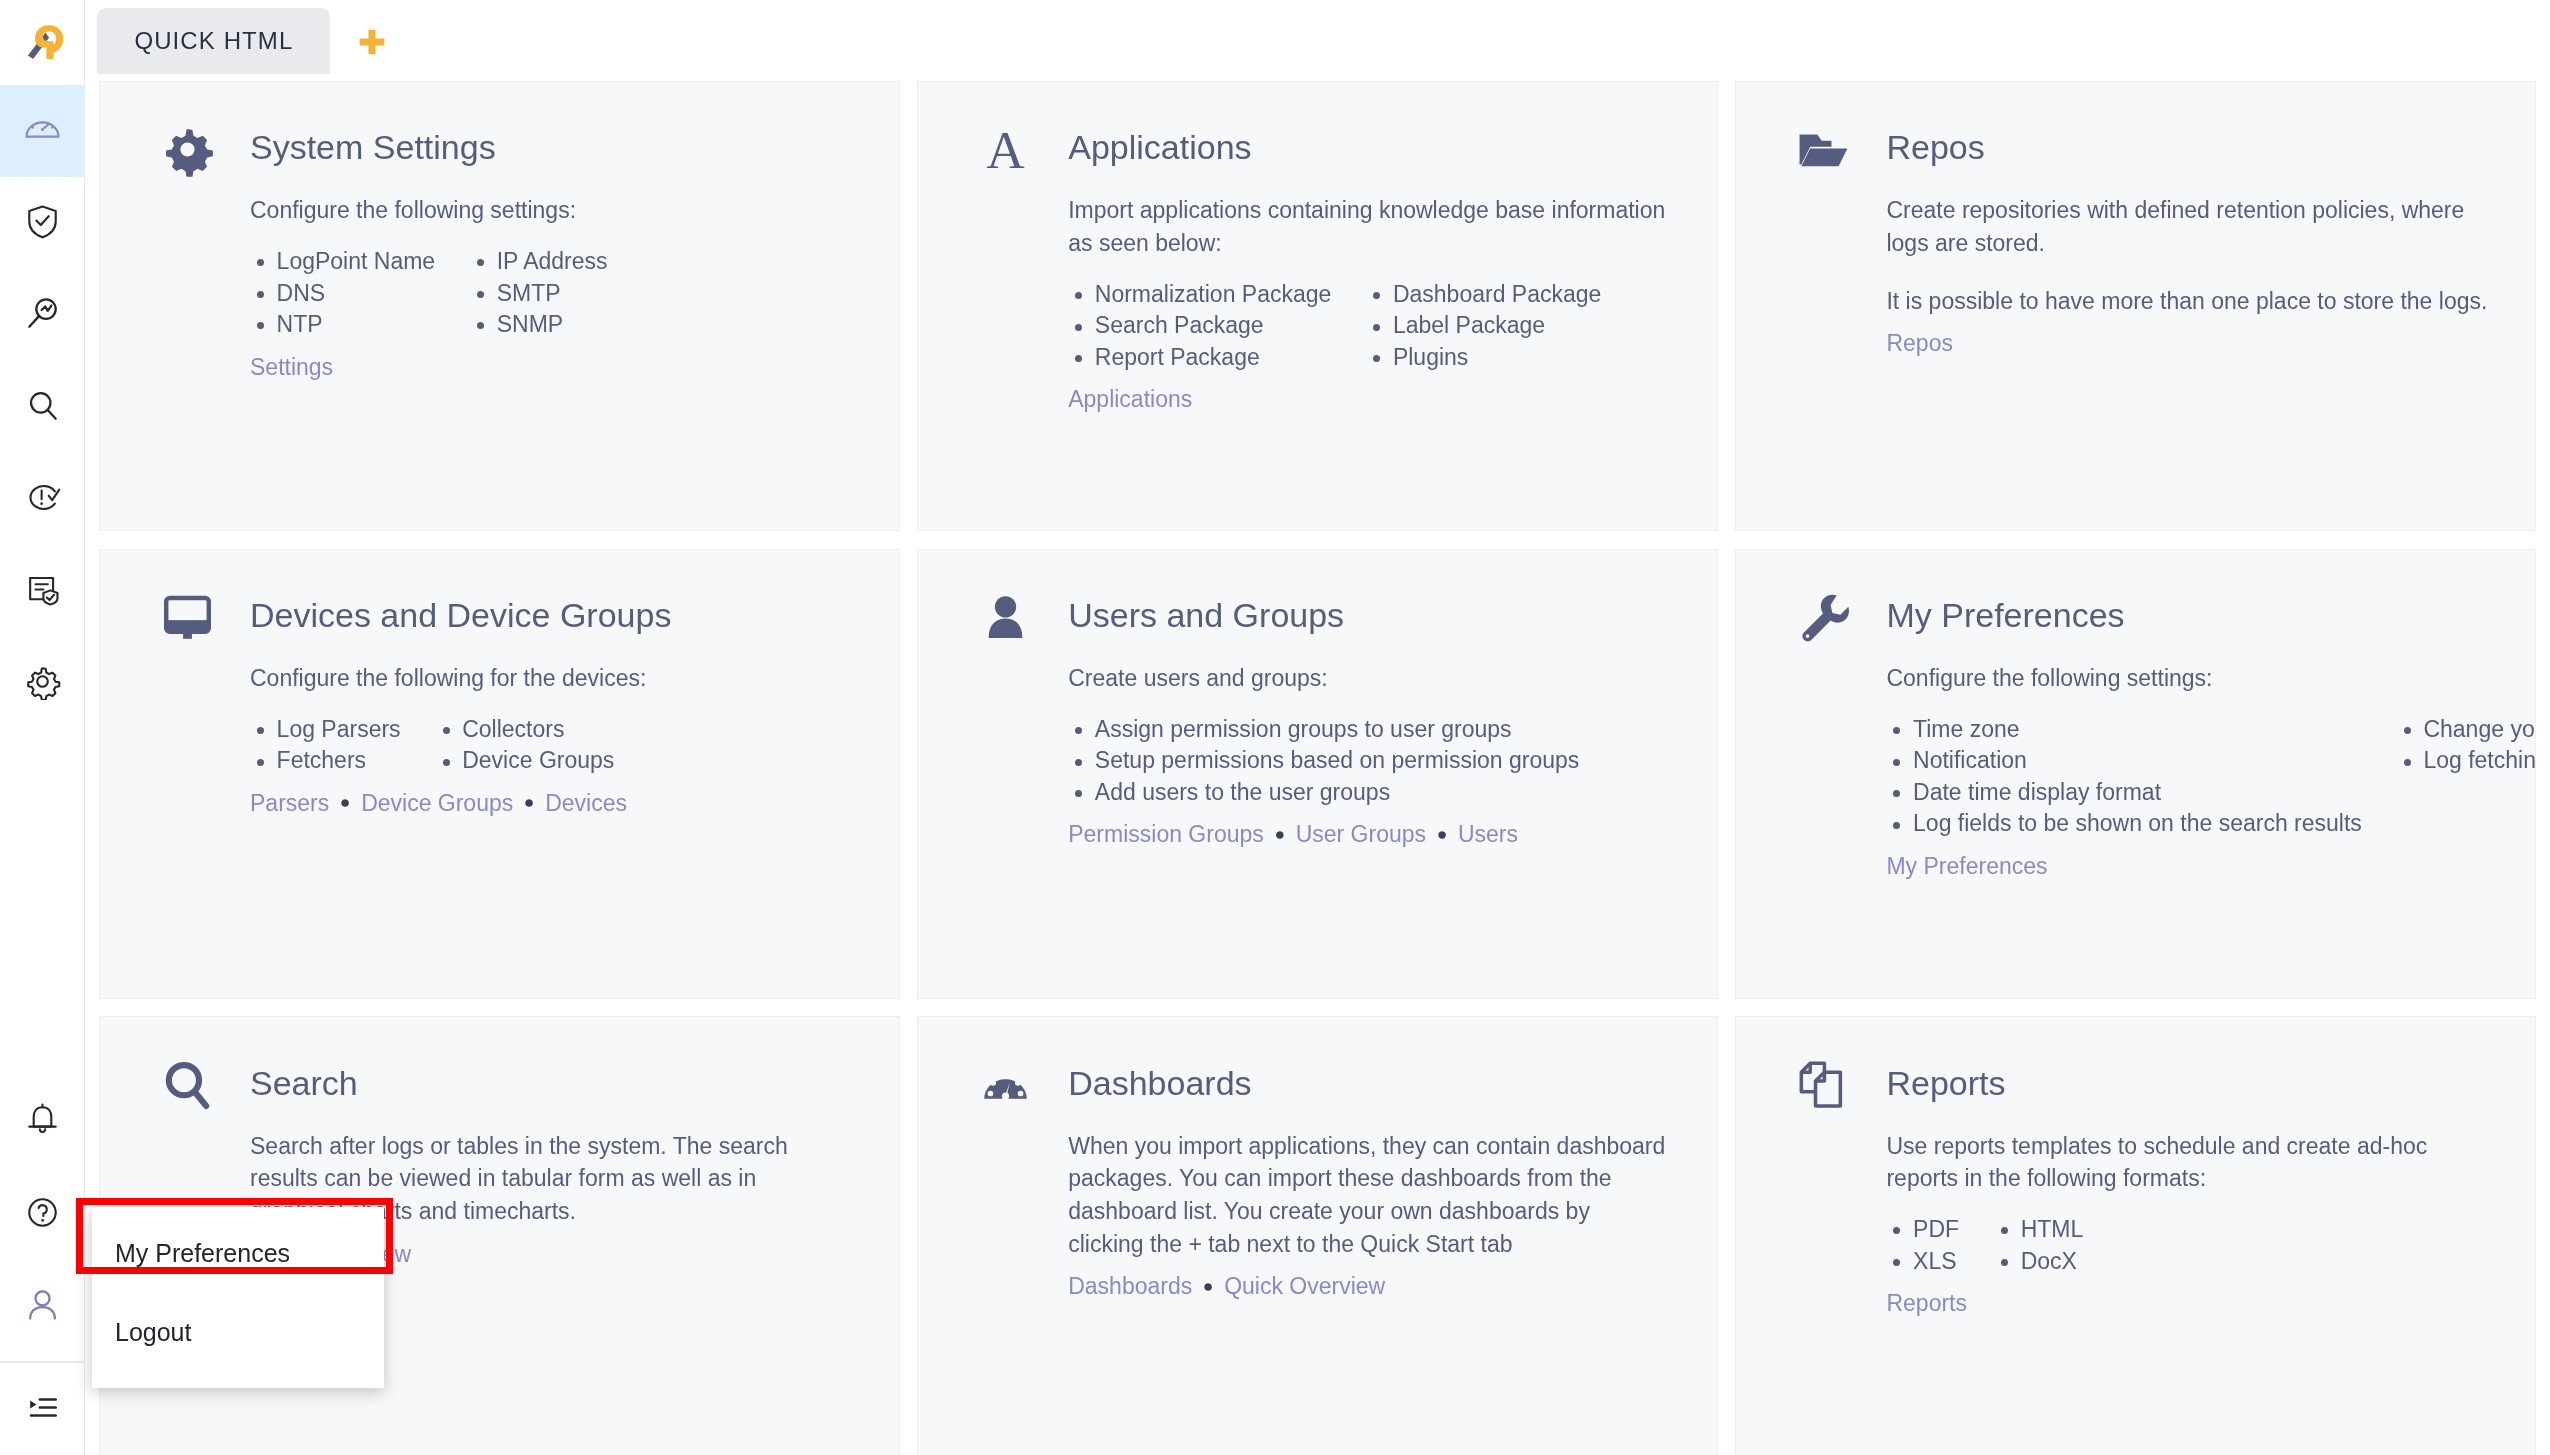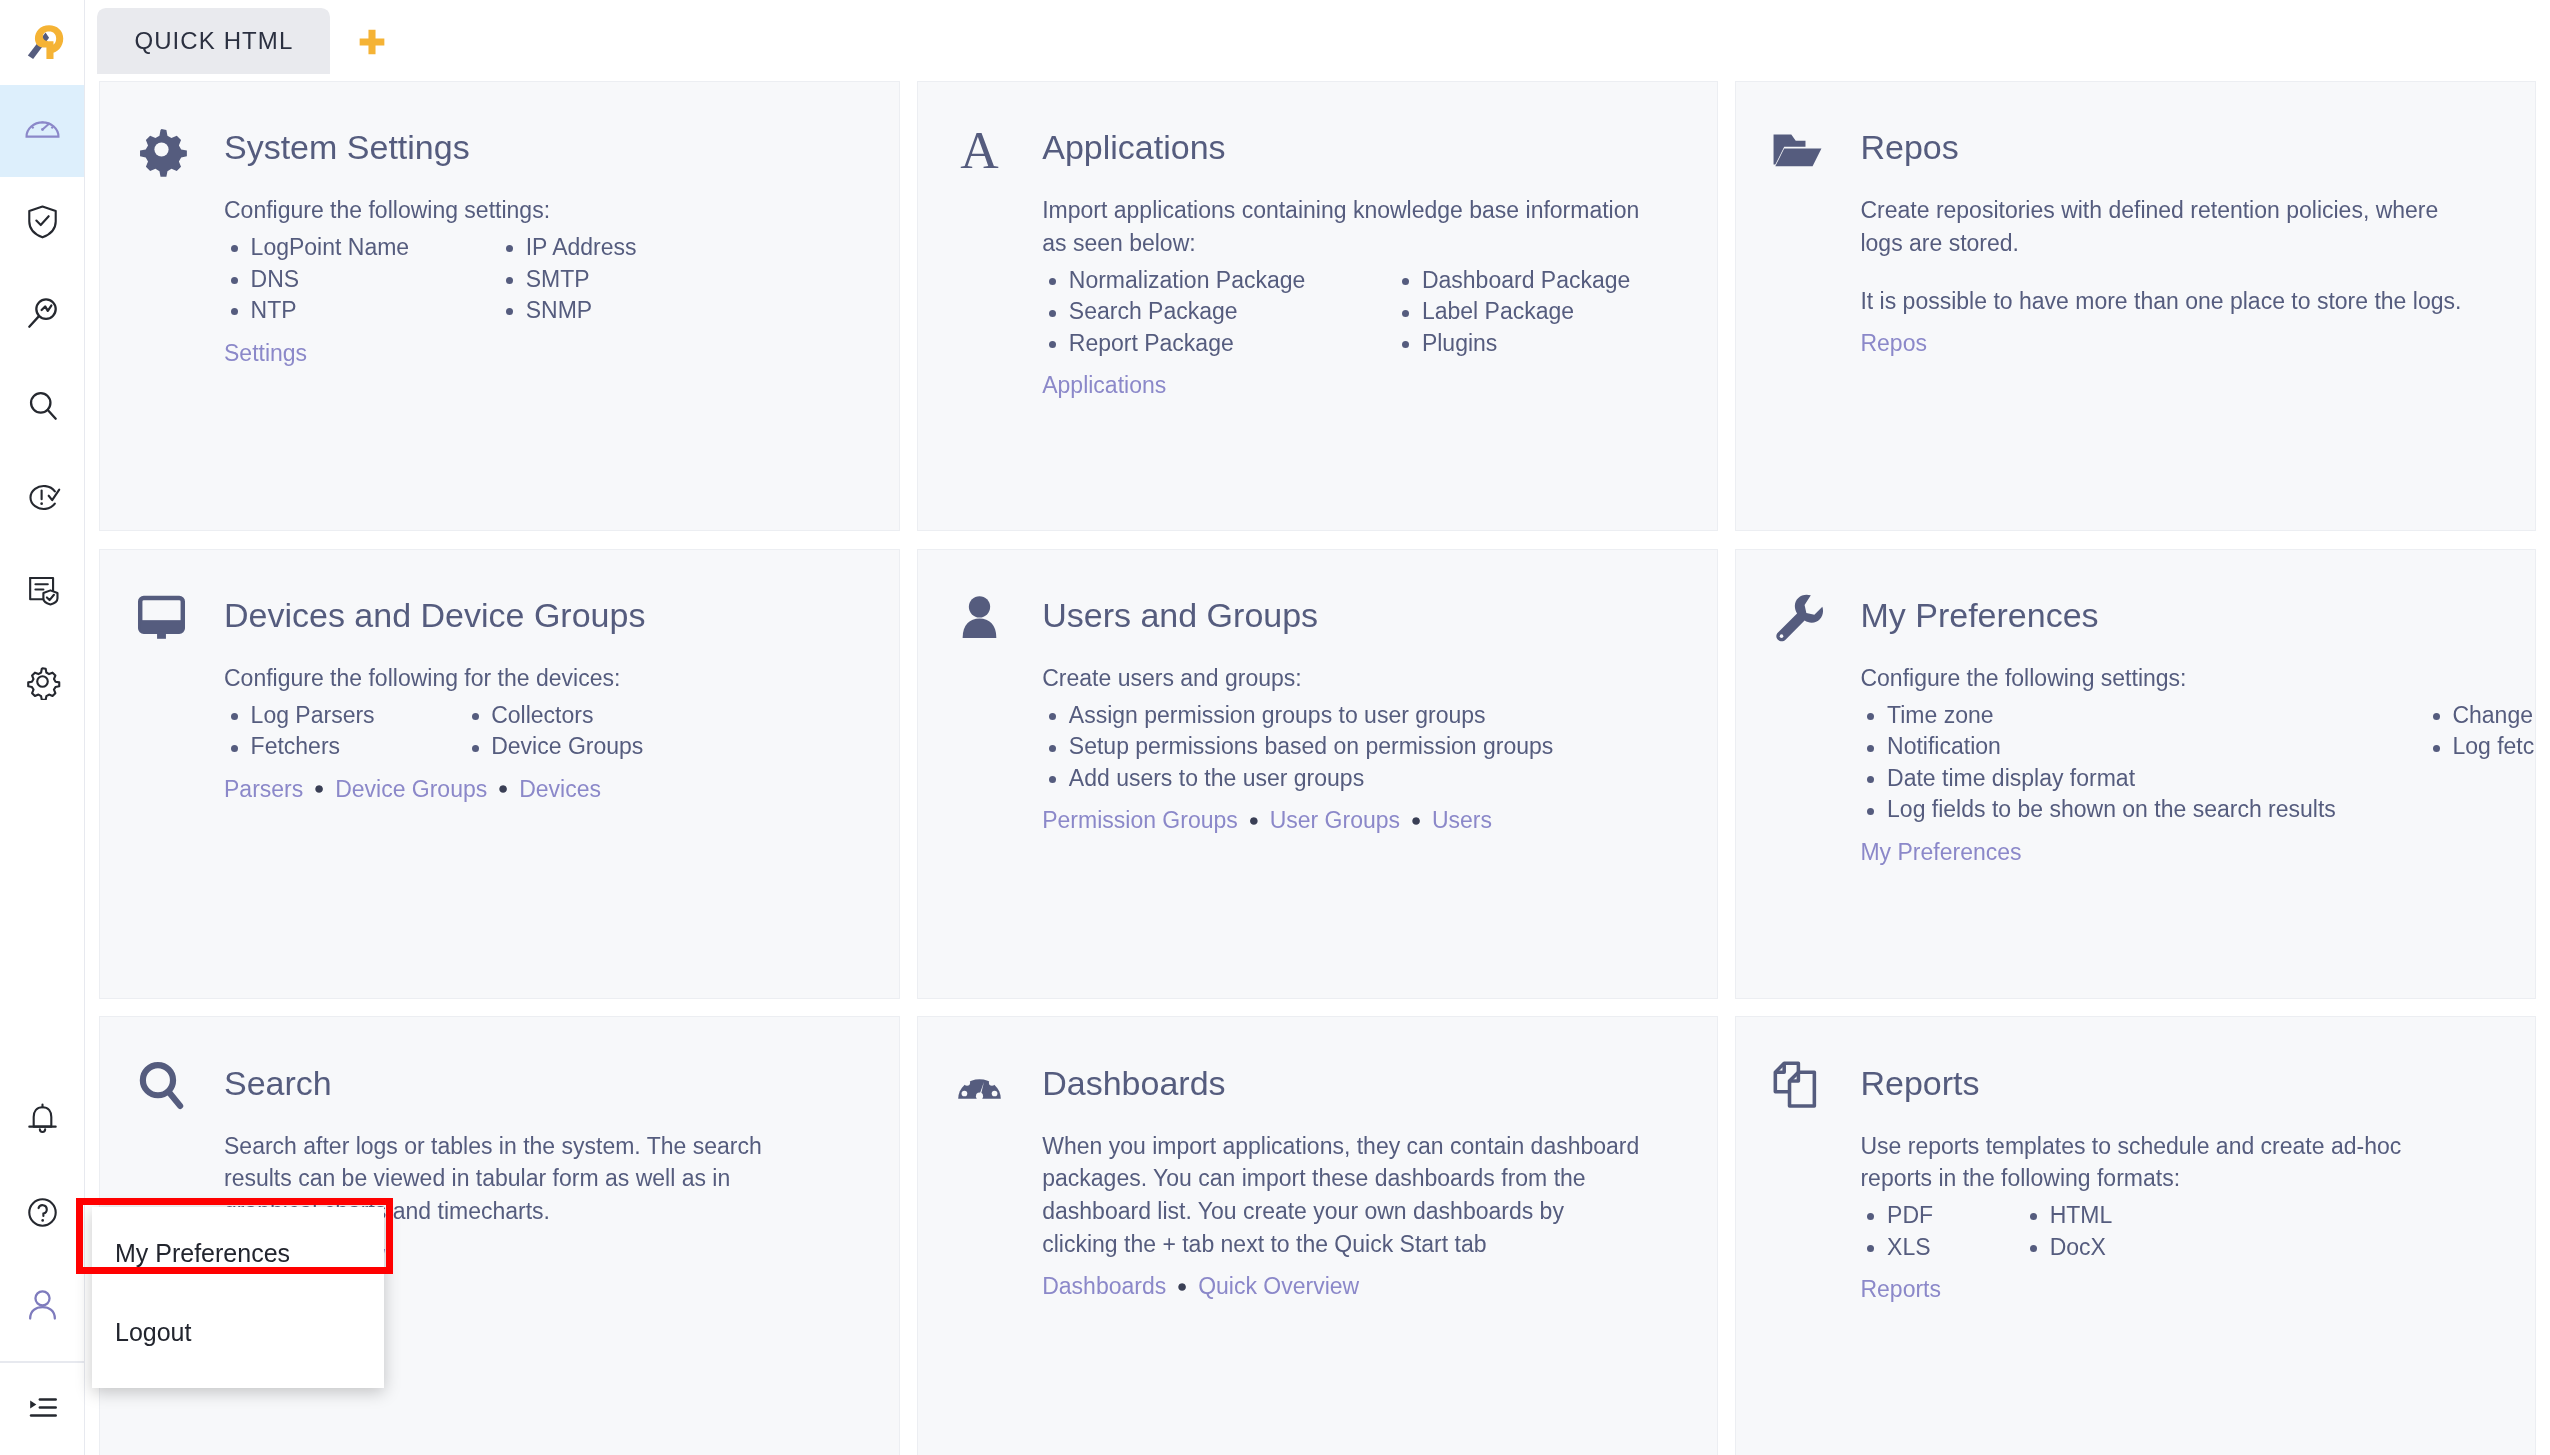--- a/index.html
+++ b/index.html
@@ -95,21 +95,21 @@
     display: grid;
     grid-template-columns: 1fr 1fr 1fr;
     grid-auto-rows: 450px;
     gap: 17.7px 17.7px;
     align-content: start;
     background: #ffffff;
   }
   .card {
     background: #f7f8fa;
     border: 0.9px solid #eceef2;
-    padding: 34px 41px 25px 28px;
+    padding: 34px 41px 25px 54px;
     display: flex;
     flex-direction: column;
     overflow: hidden;
   }
   .card-head {
     display: flex;
     align-items: flex-start;
     gap: 30px;
     margin-bottom: 12.4px;
   }
@@ -137,26 +137,26 @@
   }
   .card-desc {
     font-size: 23px;
     line-height: 1.42;
     color: #555c7e;
     max-width: 603px;
   }
   .card-desc + .card-desc { margin-top: 25px; }
 
   .bullets {
-    margin-top: 5px;
+    margin-top: 19px;
     display: grid;
     grid-auto-flow: column;
     grid-template-rows: repeat(3, auto);
     justify-content: start;
-    column-gap: 90px;
+    column-gap: 35px;
   }
   .bullets.rows2 { grid-template-rows: repeat(2, auto); }
   .bullets.rows4 { grid-template-rows: repeat(4, auto); }
   .bullets.single { grid-auto-flow: row; grid-template-rows: none; }
   .bullet {
     font-size: 23px;
     line-height: 1.37;
     color: #555c7e;
     position: relative;
     padding-left: 26.6px;

